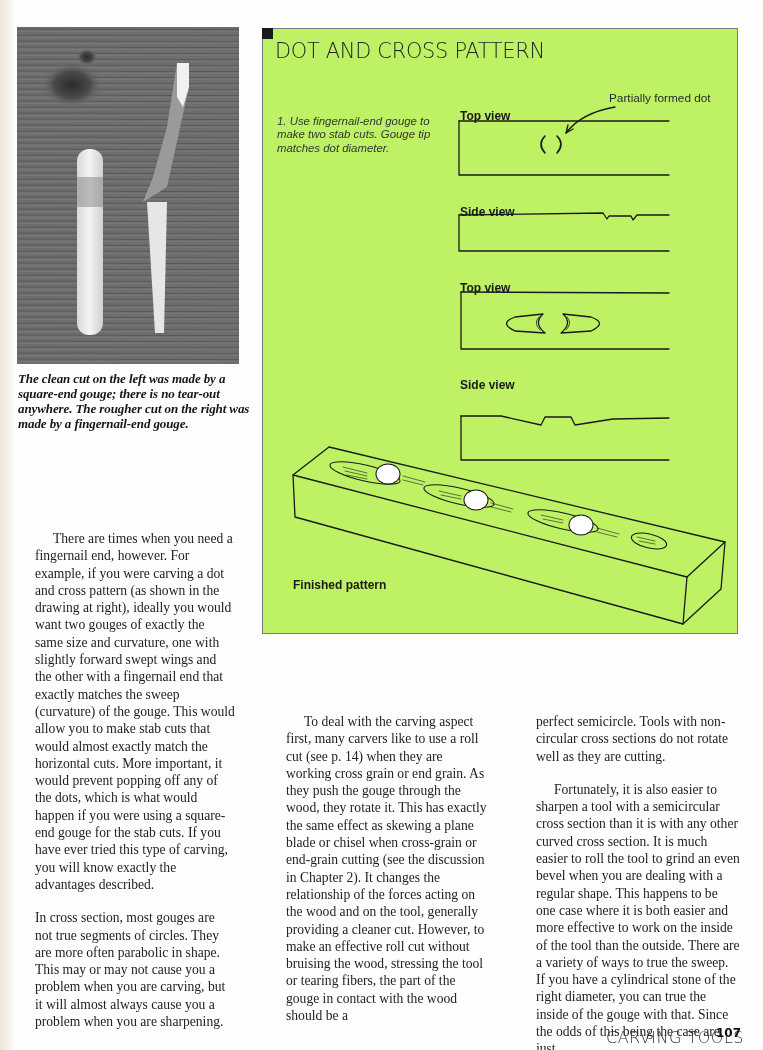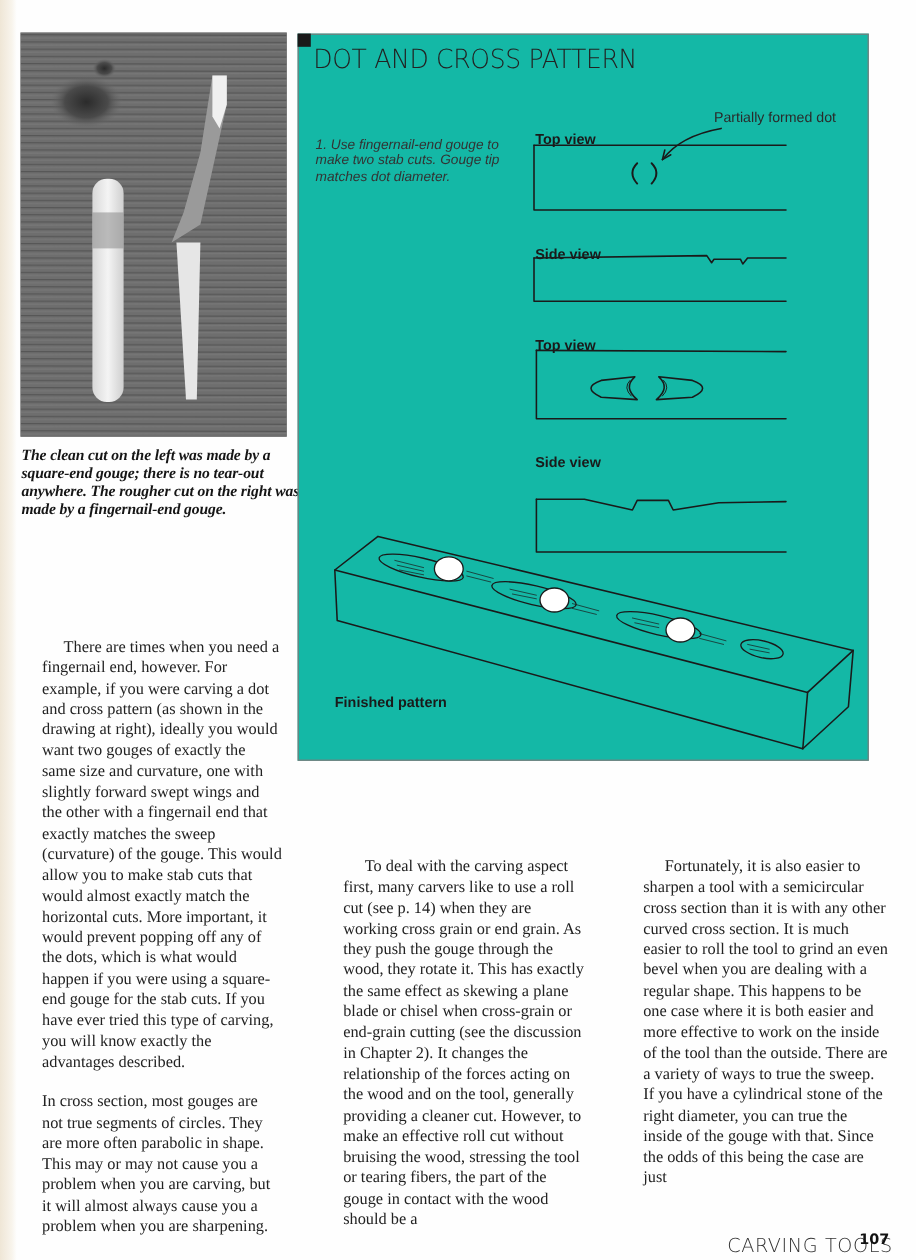--- a/index.html
+++ b/index.html
@@ -32,22 +32,22 @@
   .col p.noindent { text-indent:0; }
   .col1 { left:19px; top:514px; width:232px; }
   .col2 { left:270px; top:697px; width:236px; }
   .col3 { left:520px; top:697px; width:236px; }
   .section-heading {
     font-family:"Liberation Sans", sans-serif; font-size:13.5px;
     letter-spacing:0.2px; margin-top:16px; margin-bottom:1px; color:#222;
   }
   
   .figure {
-    position:absolute; left:248px; top:28px; width:476px; height:606px;
-    border:1.5px solid #7a7a7a; box-sizing:border-box; background:#14b8a6;
+    position:absolute; left:262px; top:28px; width:476px; height:606px;
+    border:1.5px solid #7a7a7a; box-sizing:border-box; background:#bef264;
   }
   .fig-corner {
     position:absolute; left:-1px; top:-1px; width:11px; height:11px; background:#1a1a1a;
   }
   .fig-title {
     position:absolute; left:12px; top:9px;
     font-family:"DejaVu Sans", sans-serif; font-weight:200;
     font-size:22px; letter-spacing:-0.3px; color:#222;
     transform:scaleX(0.95); transform-origin:left;
   }
@@ -187,17 +187,18 @@
 <div class="col col1">
   <p>There are times when you need a fingernail end, however. For example, if you were carving a dot and cross pattern (as shown in the drawing at right), ideally you would want two gouges of exactly the same size and curvature, one with slightly forward swept wings and the other with a fingernail end that exactly matches the sweep (curvature) of the gouge. This would allow you to make stab cuts that would almost exactly match the horizontal cuts. More important, it would prevent popping off any of the dots, which is what would happen if you were using a square-end gouge for the stab cuts. If you have ever tried this type of carving, you will know exactly the advantages described.</p>
   <p class="noindent">In cross section, most gouges are not true segments of circles. They are more often parabolic in shape. This may or may not cause you a problem when you are carving, but it will almost always cause you a problem when you are sharpening.</p>
 </div>
 
 <div class="col col2">
   <p>To deal with the carving aspect first, many carvers like to use a roll cut (see p. 14) when they are working cross grain or end grain. As they push the gouge through the wood, they rotate it. This has exactly the same effect as skewing a plane blade or chisel when cross-grain or end-grain cutting (see the discussion in Chapter 2). It changes the relationship of the forces acting on the wood and on the tool, generally providing a cleaner cut. However, to make an effective roll cut without bruising the wood, stressing the tool or tearing fibers, the part of the gouge in contact with the wood should be a</p>
 </div>
 
 <div class="col col3">
+  <p class="noindent">perfect semicircle. Tools with non-circular cross sections do not rotate well as they are cutting.</p>
   <p>Fortunately, it is also easier to sharpen a tool with a semicircular cross section than it is with any other curved cross section. It is much easier to roll the tool to grind an even bevel when you are dealing with a regular shape. This happens to be one case where it is both easier and more effective to work on the inside of the tool than the outside. There are a variety of ways to true the sweep. If you have a cylindrical stone of the right diameter, you can true the inside of the gouge with that. Since the odds of this being the case are just</p>
 </div>
 
 <div class="footer-section">CARVING TOOLS</div>
 <div class="footer-page">107</div>
 
 </body></html>

